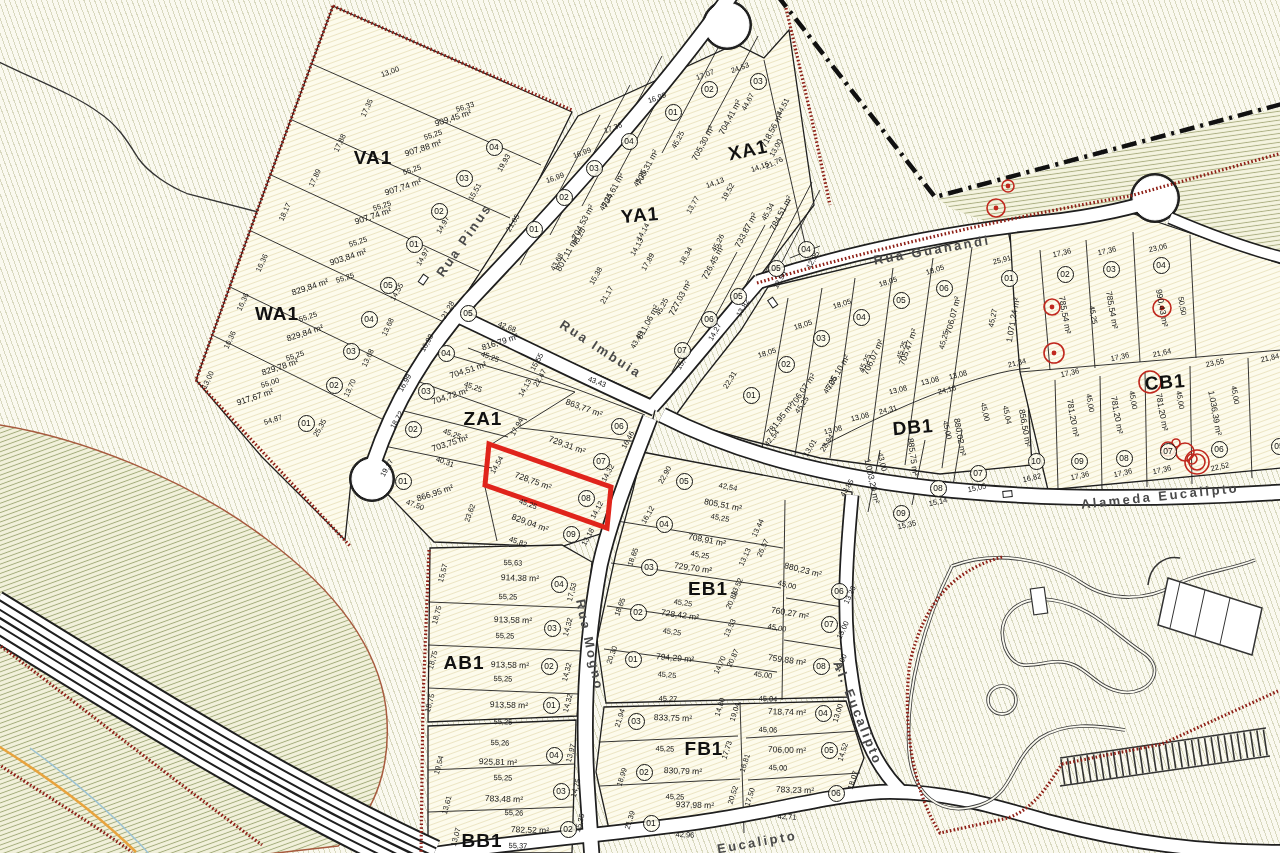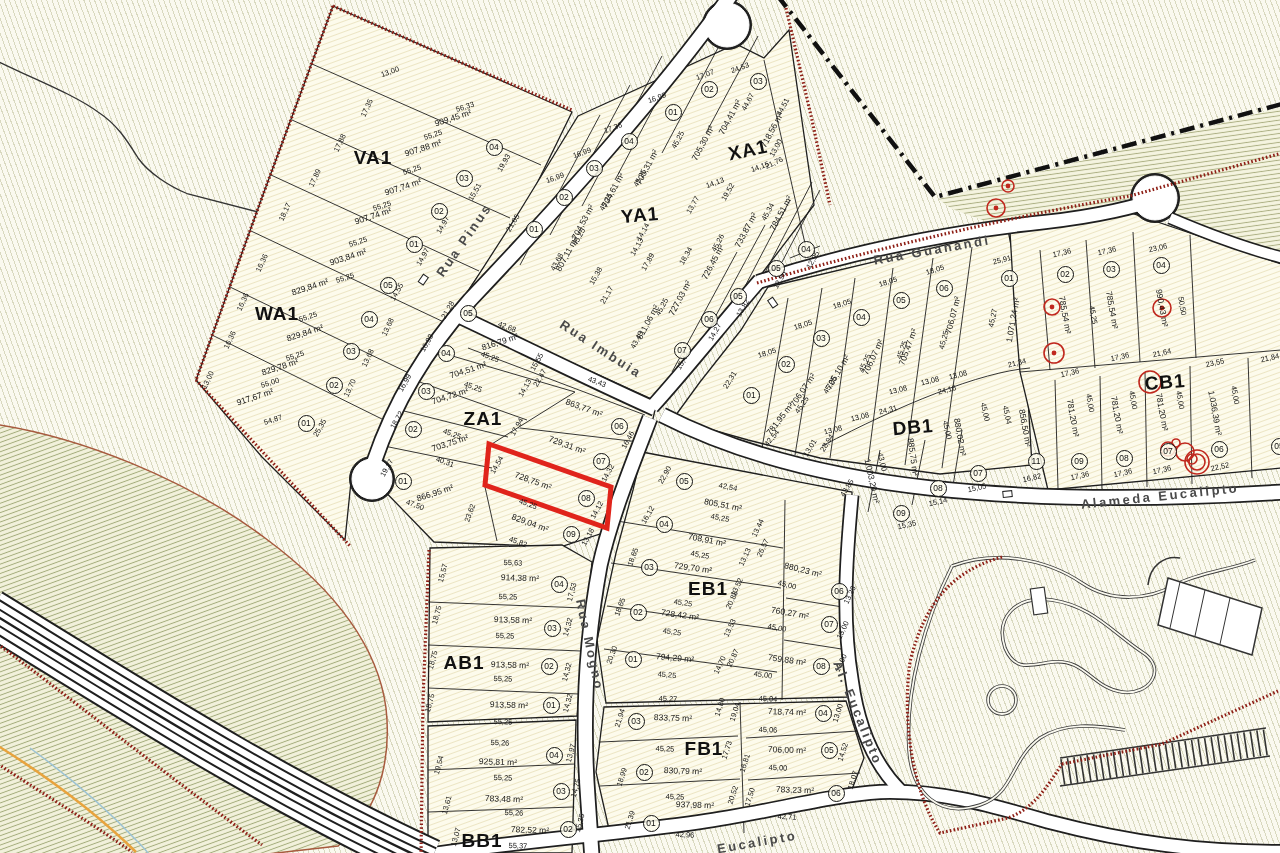--- a/index.html
+++ b/index.html
@@ -598,20 +598,20 @@
       <span class="lotnum" style="left: 852.5px; top: 308.5px;">04</span>
       <span class="lotnum" style="left: 892.5px; top: 291.5px;">05</span>
       <span class="lotnum" style="left: 935.5px; top: 279.5px;">06</span>
       <span class="lotnum" style="left: 969.5px; top: 464.5px;">07</span>
       <span class="lotnum" style="left: 929.5px; top: 479.5px;">08</span>
       <span class="lotnum" style="left: 892.5px; top: 504.5px;">09</span>
       <span class="lotnum" style="left: 1000.5px; top: 269.5px;">01</span>
       <span class="lotnum" style="left: 1056.5px; top: 265.5px;">02</span>
       <span class="lotnum" style="left: 1102.5px; top: 260.5px;">03</span>
       <span class="lotnum" style="left: 1152.5px; top: 256.5px;">04</span>
-      <span class="lotnum" style="left: 1027.5px; top: 452.5px;">11</span>
+      <span class="lotnum" style="left: 1027.5px; top: 452.5px;">10</span>
       <span class="lotnum" style="left: 1070.5px; top: 452.5px;">09</span>
       <span class="lotnum" style="left: 1115.5px; top: 449.5px;">08</span>
       <span class="lotnum" style="left: 1159.5px; top: 442.5px;">07</span>
       <span class="lotnum" style="left: 1210.5px; top: 440.5px;">06</span>
       <span class="lotnum" style="left: 1270.5px; top: 437.5px;">05</span>
     </div>
 </div>
 
 </body></html>

